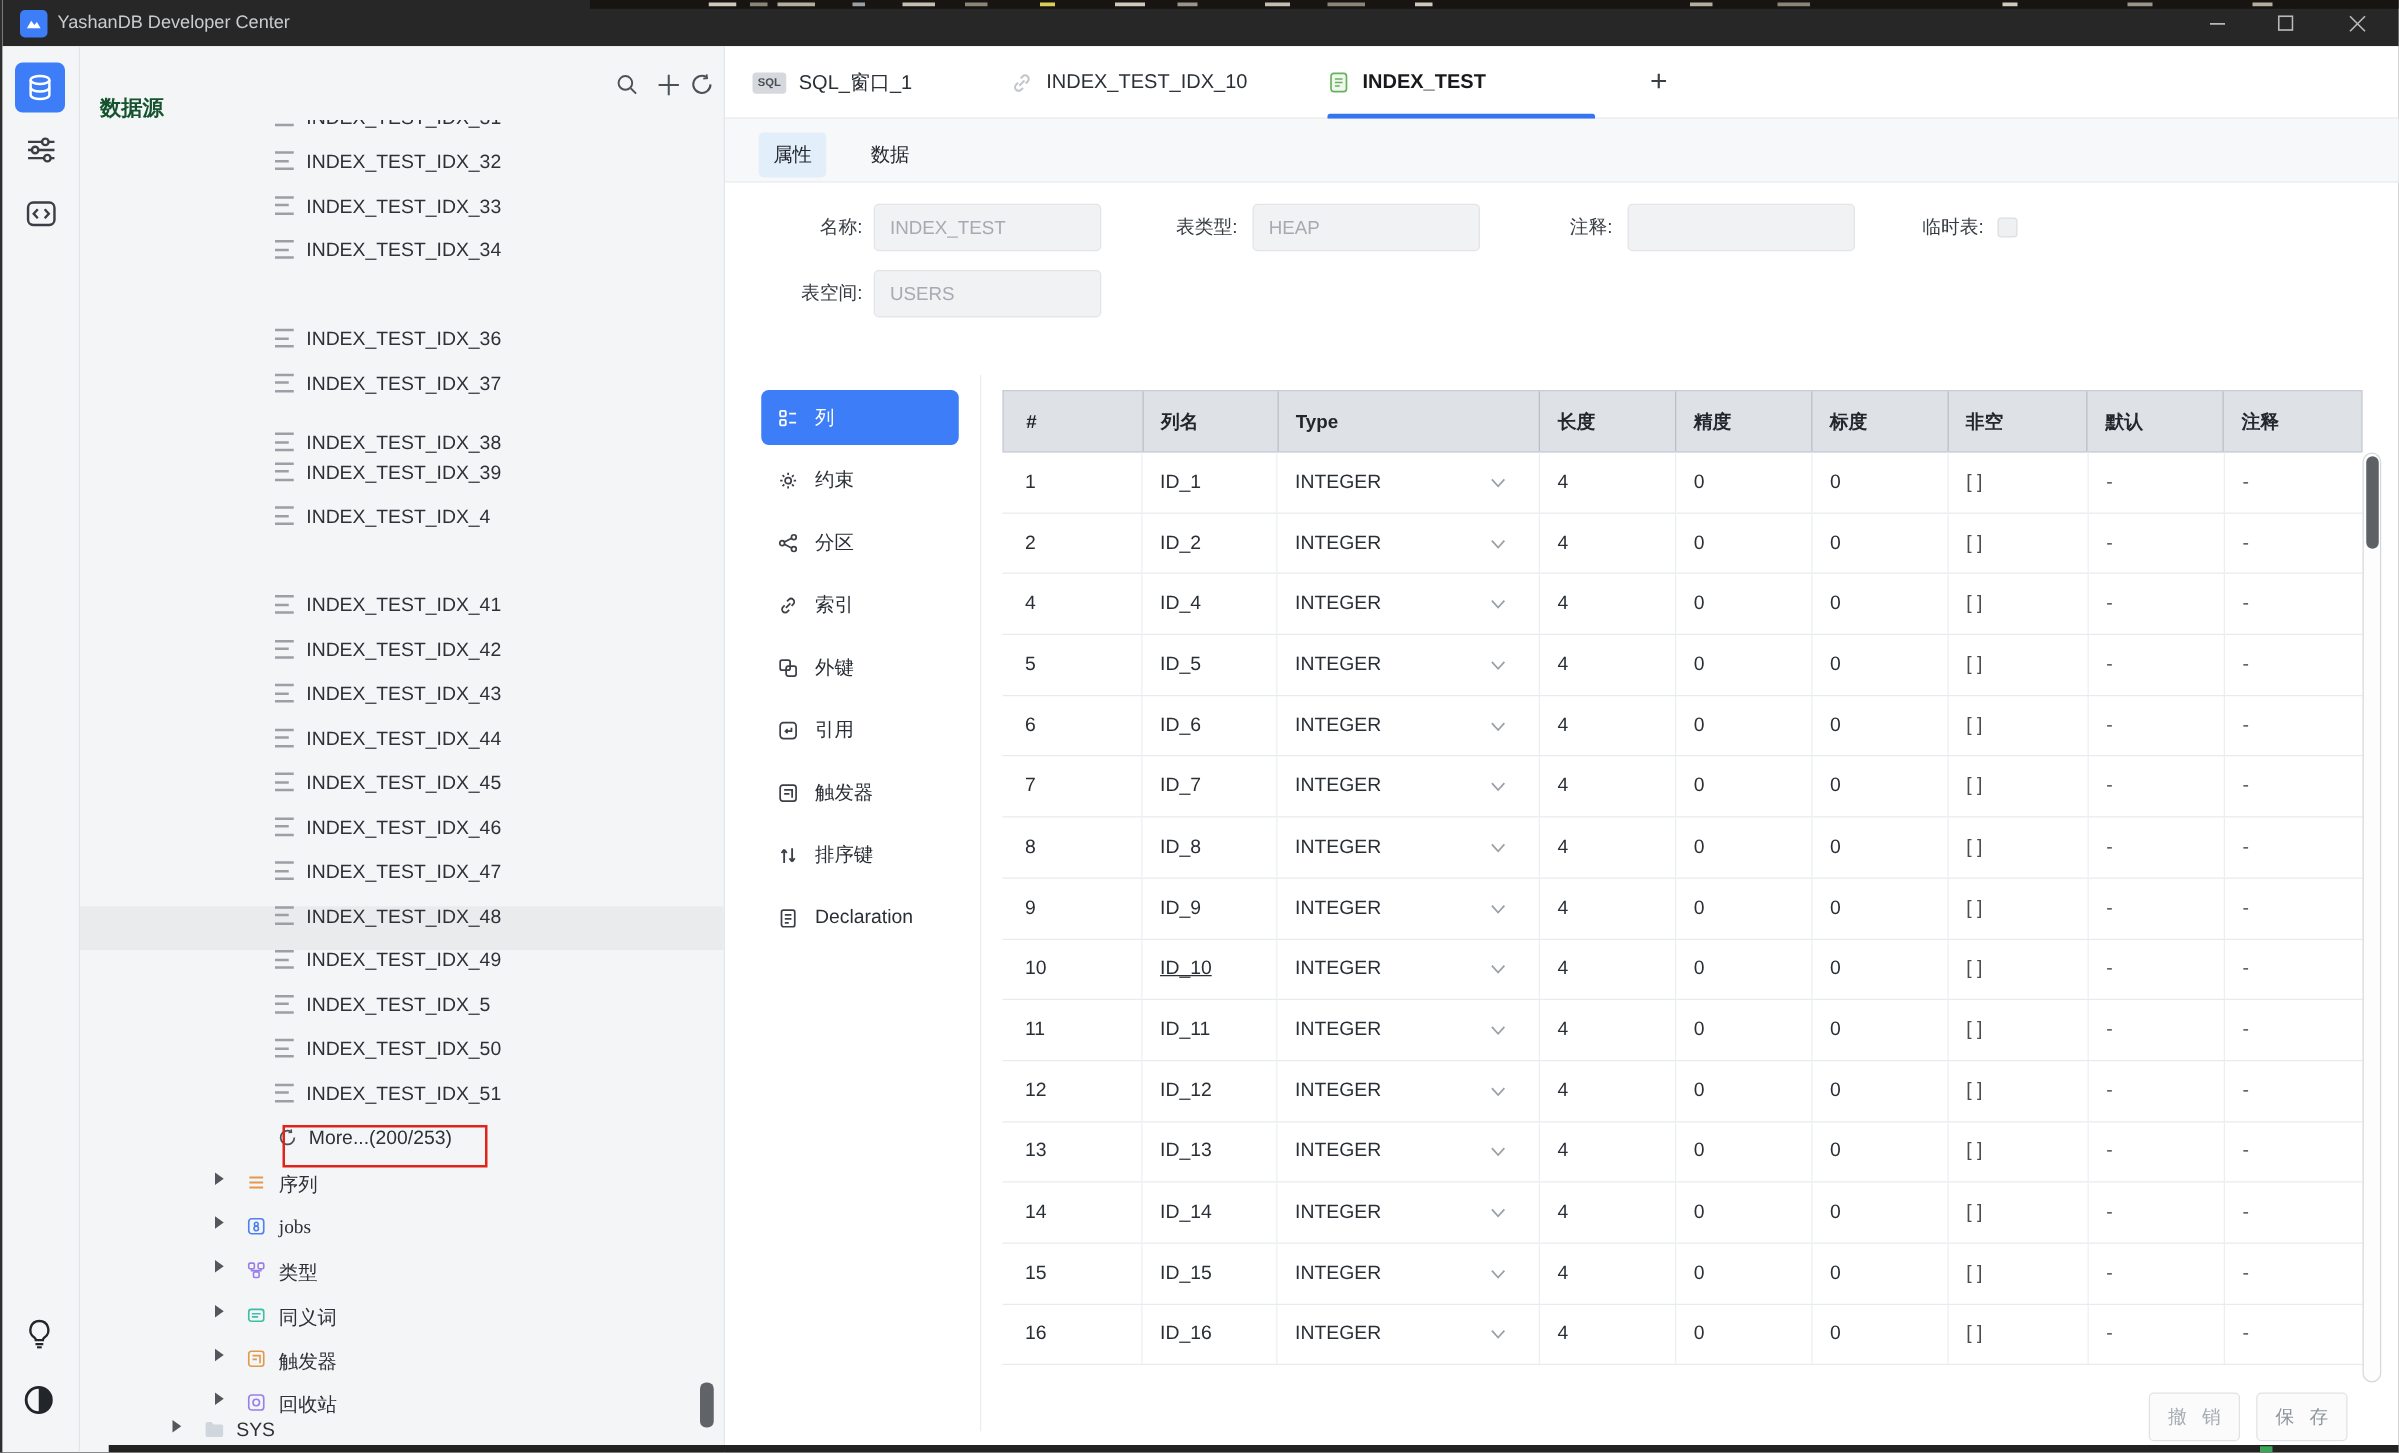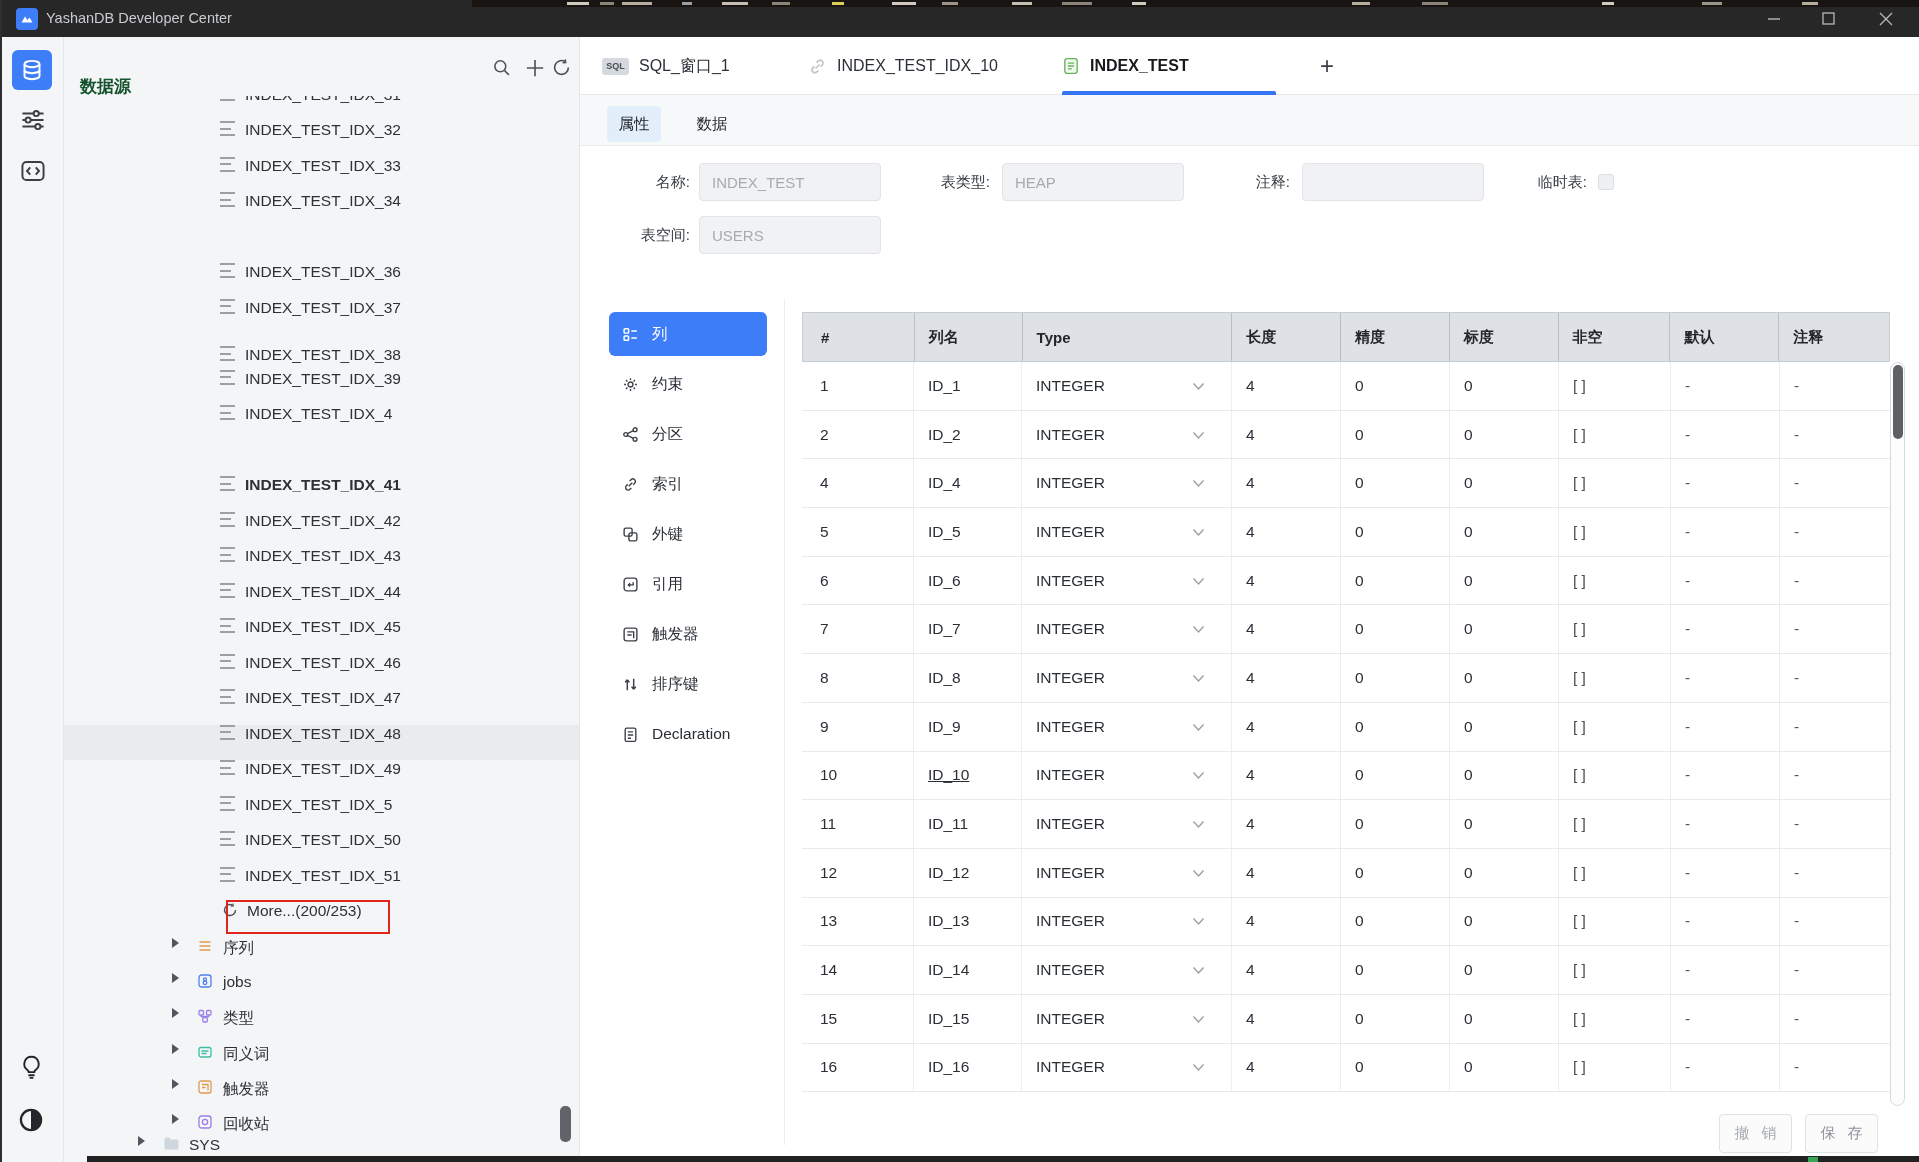--- a/index.html
+++ b/index.html
@@ -200,21 +200,21 @@
           <span style="margin-left: 10px;">INDEX_TEST_IDX_38</span>
         </div>
         <div class="trow" style="top: 273.5px;">
           <span class="leaf-ic" style="margin-left: 156px;"></span>
           <span style="margin-left: 10px;">INDEX_TEST_IDX_39</span>
         </div>
         <div class="trow" style="top: 309px;">
           <span class="leaf-ic" style="margin-left: 156px;"></span>
           <span style="margin-left: 10px;">INDEX_TEST_IDX_4</span>
         </div>
-        <div class="trow" style="top: 380px; font-weight: bold;">
+        <div class="trow" style="top: 380px;">
           <span class="leaf-ic" style="margin-left: 156px;"></span>
           <span style="margin-left: 10px;">INDEX_TEST_IDX_41</span>
         </div>
         <div class="trow" style="top: 415.5px;">
           <span class="leaf-ic" style="margin-left: 156px;"></span>
           <span style="margin-left: 10px;">INDEX_TEST_IDX_42</span>
         </div>
         <div class="trow" style="top: 451px;">
           <span class="leaf-ic" style="margin-left: 156px;"></span>
           <span style="margin-left: 10px;">INDEX_TEST_IDX_43</span>
@@ -275,21 +275,21 @@
         </div>
         <div class="trow" style="top: 877.2px;">
           <span class="tri" style="margin-left: 108px;"></span>
           <span style="margin-left: 11px; display: flex;">
             <svg width="16" height="16" viewBox="0 0 16 16" fill="none" stroke="#4f80f0" stroke-width="1.3">
               <rect x="2" y="2" width="12" height="12" rx="2.5"></rect>
               <circle cx="8" cy="6.3" r="1.5"></circle>
               <circle cx="8" cy="9.8" r="1.8"></circle>
             </svg>
           </span>
-          <span style="margin-left: 10px;">jobs</span>
+          <span style="margin-left: 10px; font-family: Liberation Serif, serif;">jobs</span>
         </div>
         <div class="trow" style="top: 912.4px;">
           <span class="tri" style="margin-left: 108px;"></span>
           <span style="margin-left: 11px; display: flex;">
             <svg width="16" height="16" viewBox="0 0 16 16" fill="none" stroke="#9b7fe8" stroke-width="1.3">
               <rect x="2" y="2.5" width="4.5" height="4.5" rx="1"></rect>
               <rect x="9.5" y="2.5" width="4.5" height="4.5" rx="1"></rect>
               <rect x="5.8" y="9.5" width="4.5" height="4.5" rx="1"></rect>
               <path d="M4.2 7v1.5h7.5V7M8 8.5v1"></path>
             </svg>

